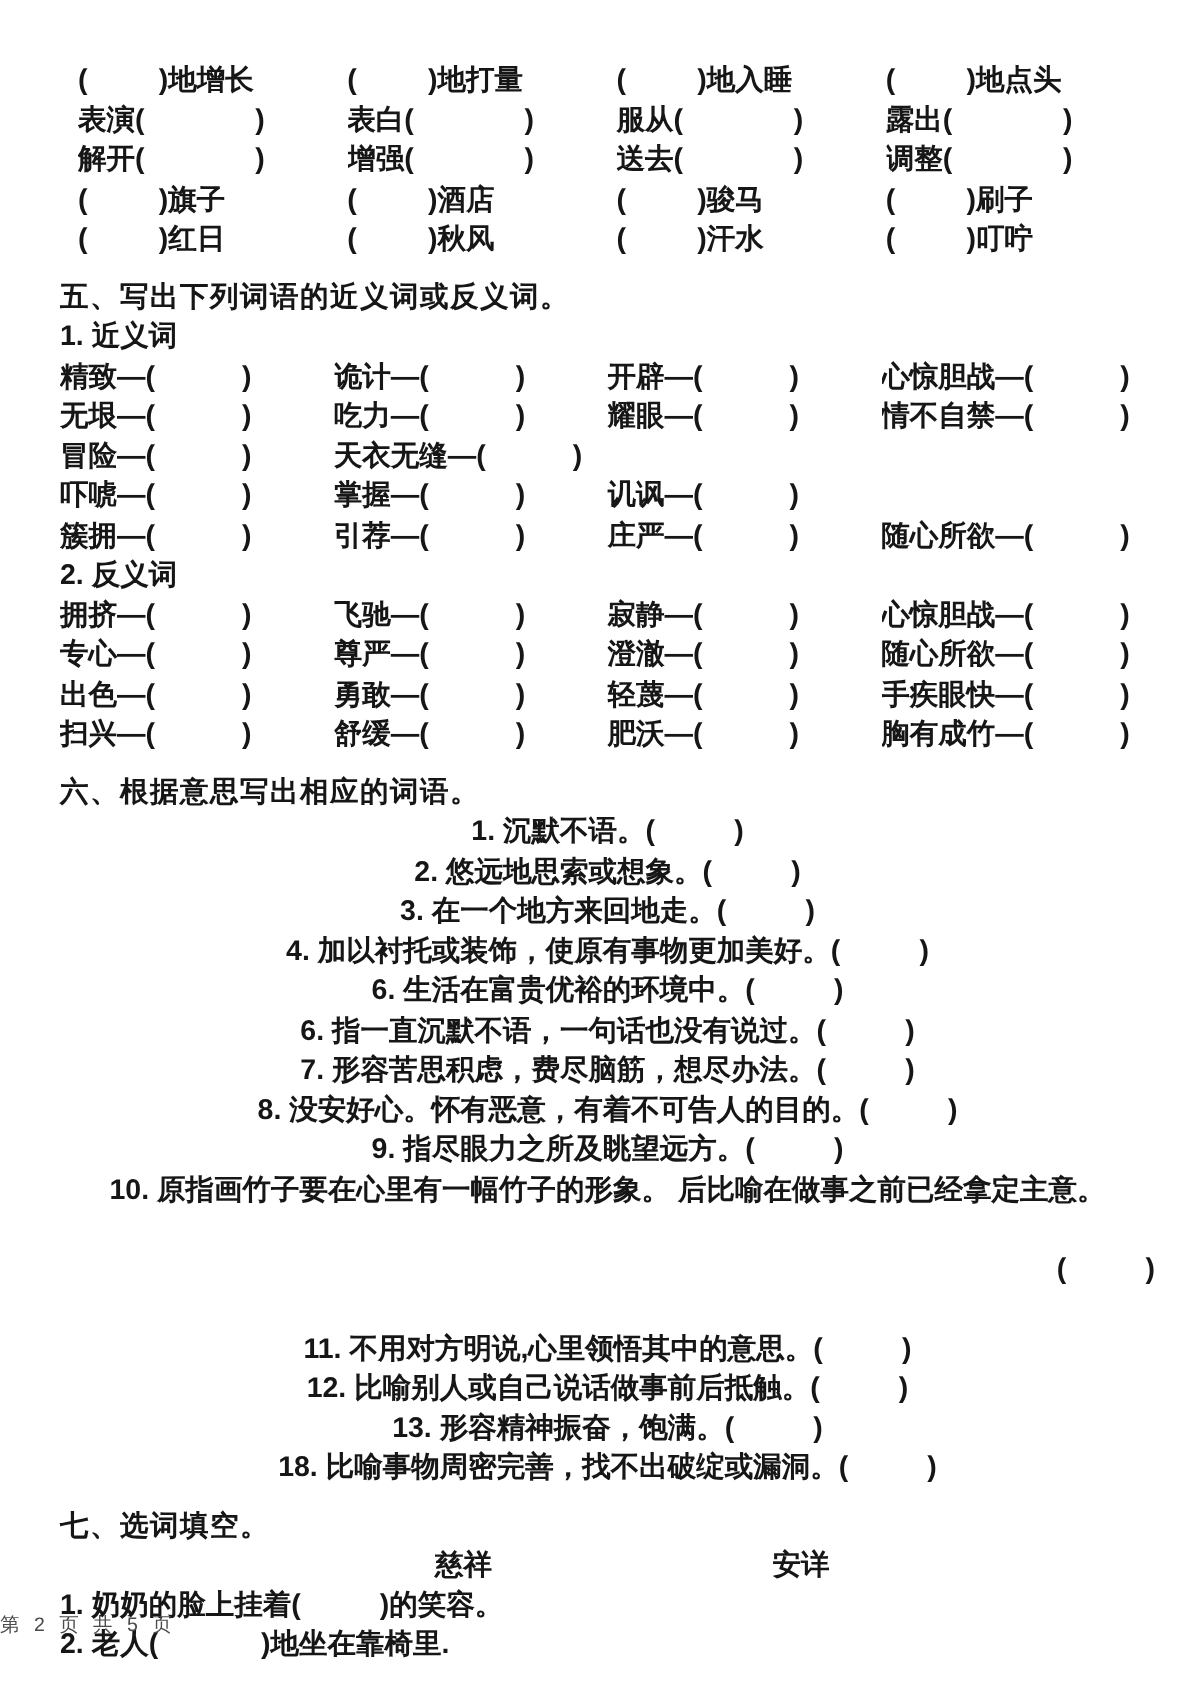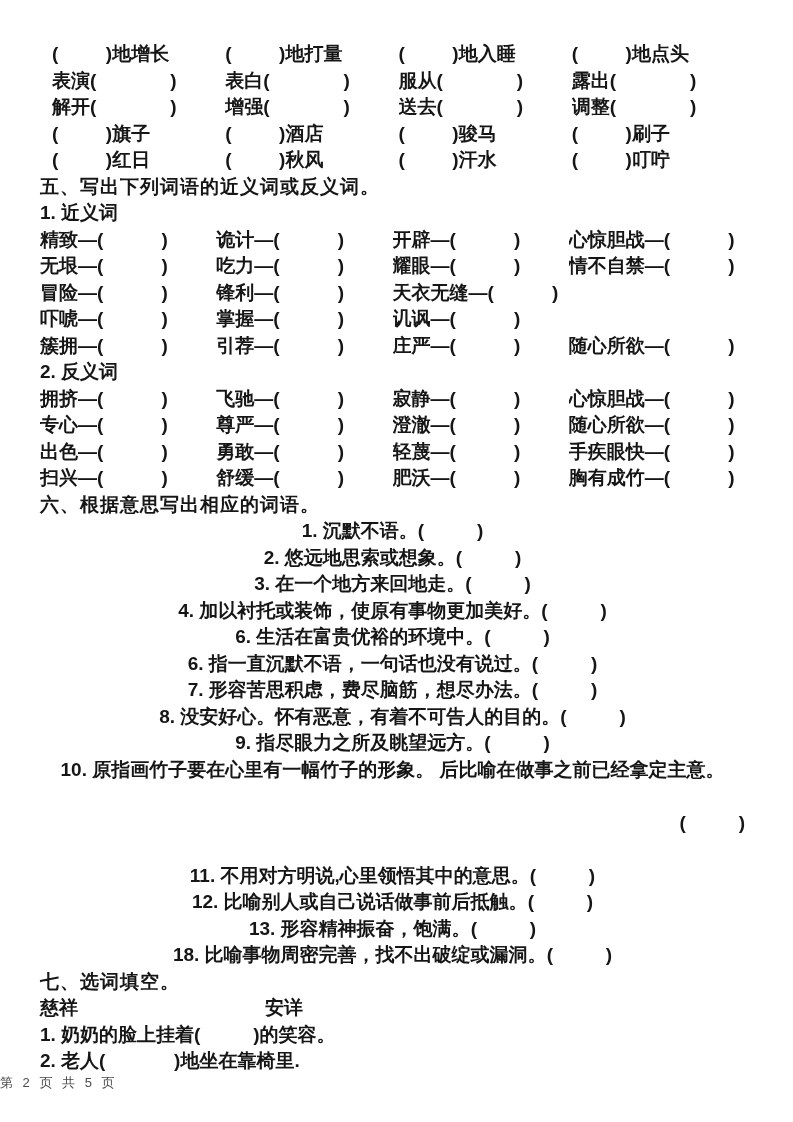--- a/index.html
+++ b/index.html
@@ -7,38 +7,38 @@
   body {
     width: 793px; height: 1122px;
     background: #ffffff;
     color: #161616;
     font-family: "Liberation Sans", "DejaVu Sans", sans-serif;
     font-weight: 700;
   }
   .sheet {
     position: relative;
     width: 793px; height: 1122px;
-    padding: 41px 48px 0 40px;
+    padding: 41px 23px 0 40px;
     overflow: hidden;
   }
   .line {
     font-size: 19px;
     line-height: 26.5px;
     white-space: pre;
   }
   .r4 { display: flex; }
   .r4 > span { flex: 0 0 25%; overflow: hidden; white-space: pre; }
   .top-block .r4 { padding-left: 12px; }
-  .heading { letter-spacing: 1px; }
+  .heading { letter-spacing: 1px; margin-top: 12px; }
   .qline { display: flex; justify-content: center; }
   .qline .qtext { white-space: pre; }
   .qline .qparen { white-space: pre; }
   .paren-line { text-align: right; }
   .opts { display: flex; }
-  .opts .o1 { }
+  .opts .o1 { margin-left: 250px; }
   .opts .o2 { margin-left: 187px; }
   .footer {
     position: absolute;
     left: 0; bottom: 30px;
     width: 100%;
     font-size: 13px;
     font-weight: 400;
     color: #4a4a4a;
     letter-spacing: 3px;
   }
@@ -91,21 +91,20 @@
     <span>心惊胆战—(           )</span>
   </div>
   <div class="line r4">
     <span>无垠—(           )</span>
     <span>吃力—(           )</span>
     <span>耀眼—(           )</span>
     <span>情不自禁—(           )</span>
   </div>
   <div class="line r4">
     <span>冒险—(           )</span>
-    <span>锋利—(           )</span>
     <span>天衣无缝—(           )</span>
   </div>
   <div class="line r4">
     <span>吓唬—(           )</span>
     <span>掌握—(           )</span>
     <span>讥讽—(           )</span>
   </div>
   <div class="line r4">
     <span>簇拥—(           )</span>
     <span>引荐—(           )</span>

